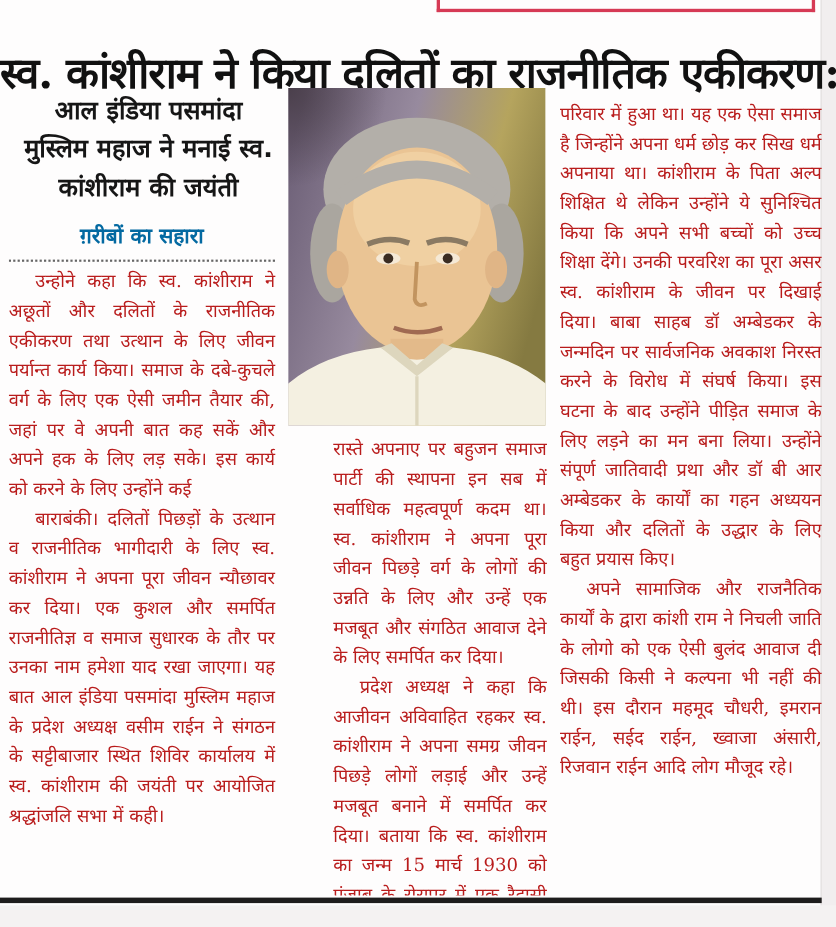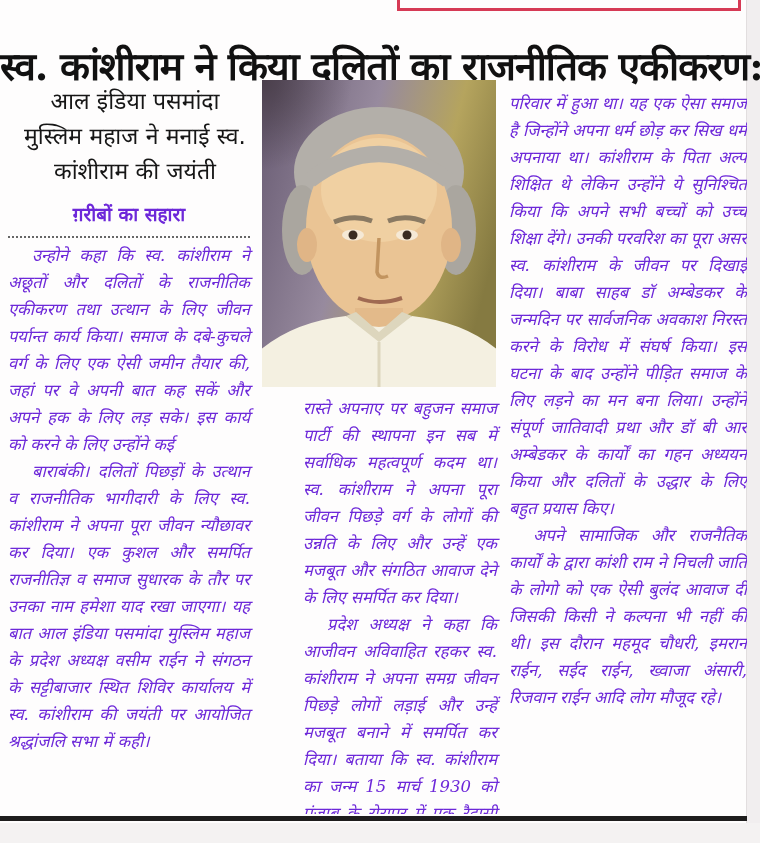--- a/index.html
+++ b/index.html
@@ -24,36 +24,35 @@
   }
   .columns{
     position:absolute;top:78px;left:8px;width:739px;height:736px;
     display:flex;gap:12px;overflow:hidden;
   }
   .col{box-sizing:border-box;}
   .col1{width:242px;}
   .col2{width:235px;}
   .col3{width:238px;}
   .subhead{
-    font-size:23px;font-weight:normal;line-height:35px;
+    font-size:23px;font-weight:bold;line-height:35px;
     text-align:center;margin-top:6px;color:#161616;margin-left:12px;
   }
   .byline{
     font-size:19px;font-weight:bold;text-align:center;
-    margin-top:12px;color:#6d28d9;
+    margin-top:12px;color:#0369a1;
   }
   .dotted-divider{
     border:none;border-bottom:2px dotted #666;
     margin:9px 0 4px 0;height:0;
   }
   .body-text p{
     font-size:16.5px;line-height:27px;text-align:justify;
-    margin:0 0 0 0;color:#6d28d9;
+    margin:0 0 0 0;color:#b91c1c;
     font-family:"DejaVu Serif","Liberation Serif",serif;
-    font-style:italic;
   }
   .body-text p.indent{text-indent:24px;}
   .photo-frame{
     width:234px;height:307px;margin:2px 0 8px 0;
     display:block;
   }
   .col2 .body-text{margin-top:2px;margin-left:41px;}
   .col3 .body-text{margin-top:12px;}
   .bottom-rule{
     position:absolute;left:0;top:816px;width:747px;height:5px;

